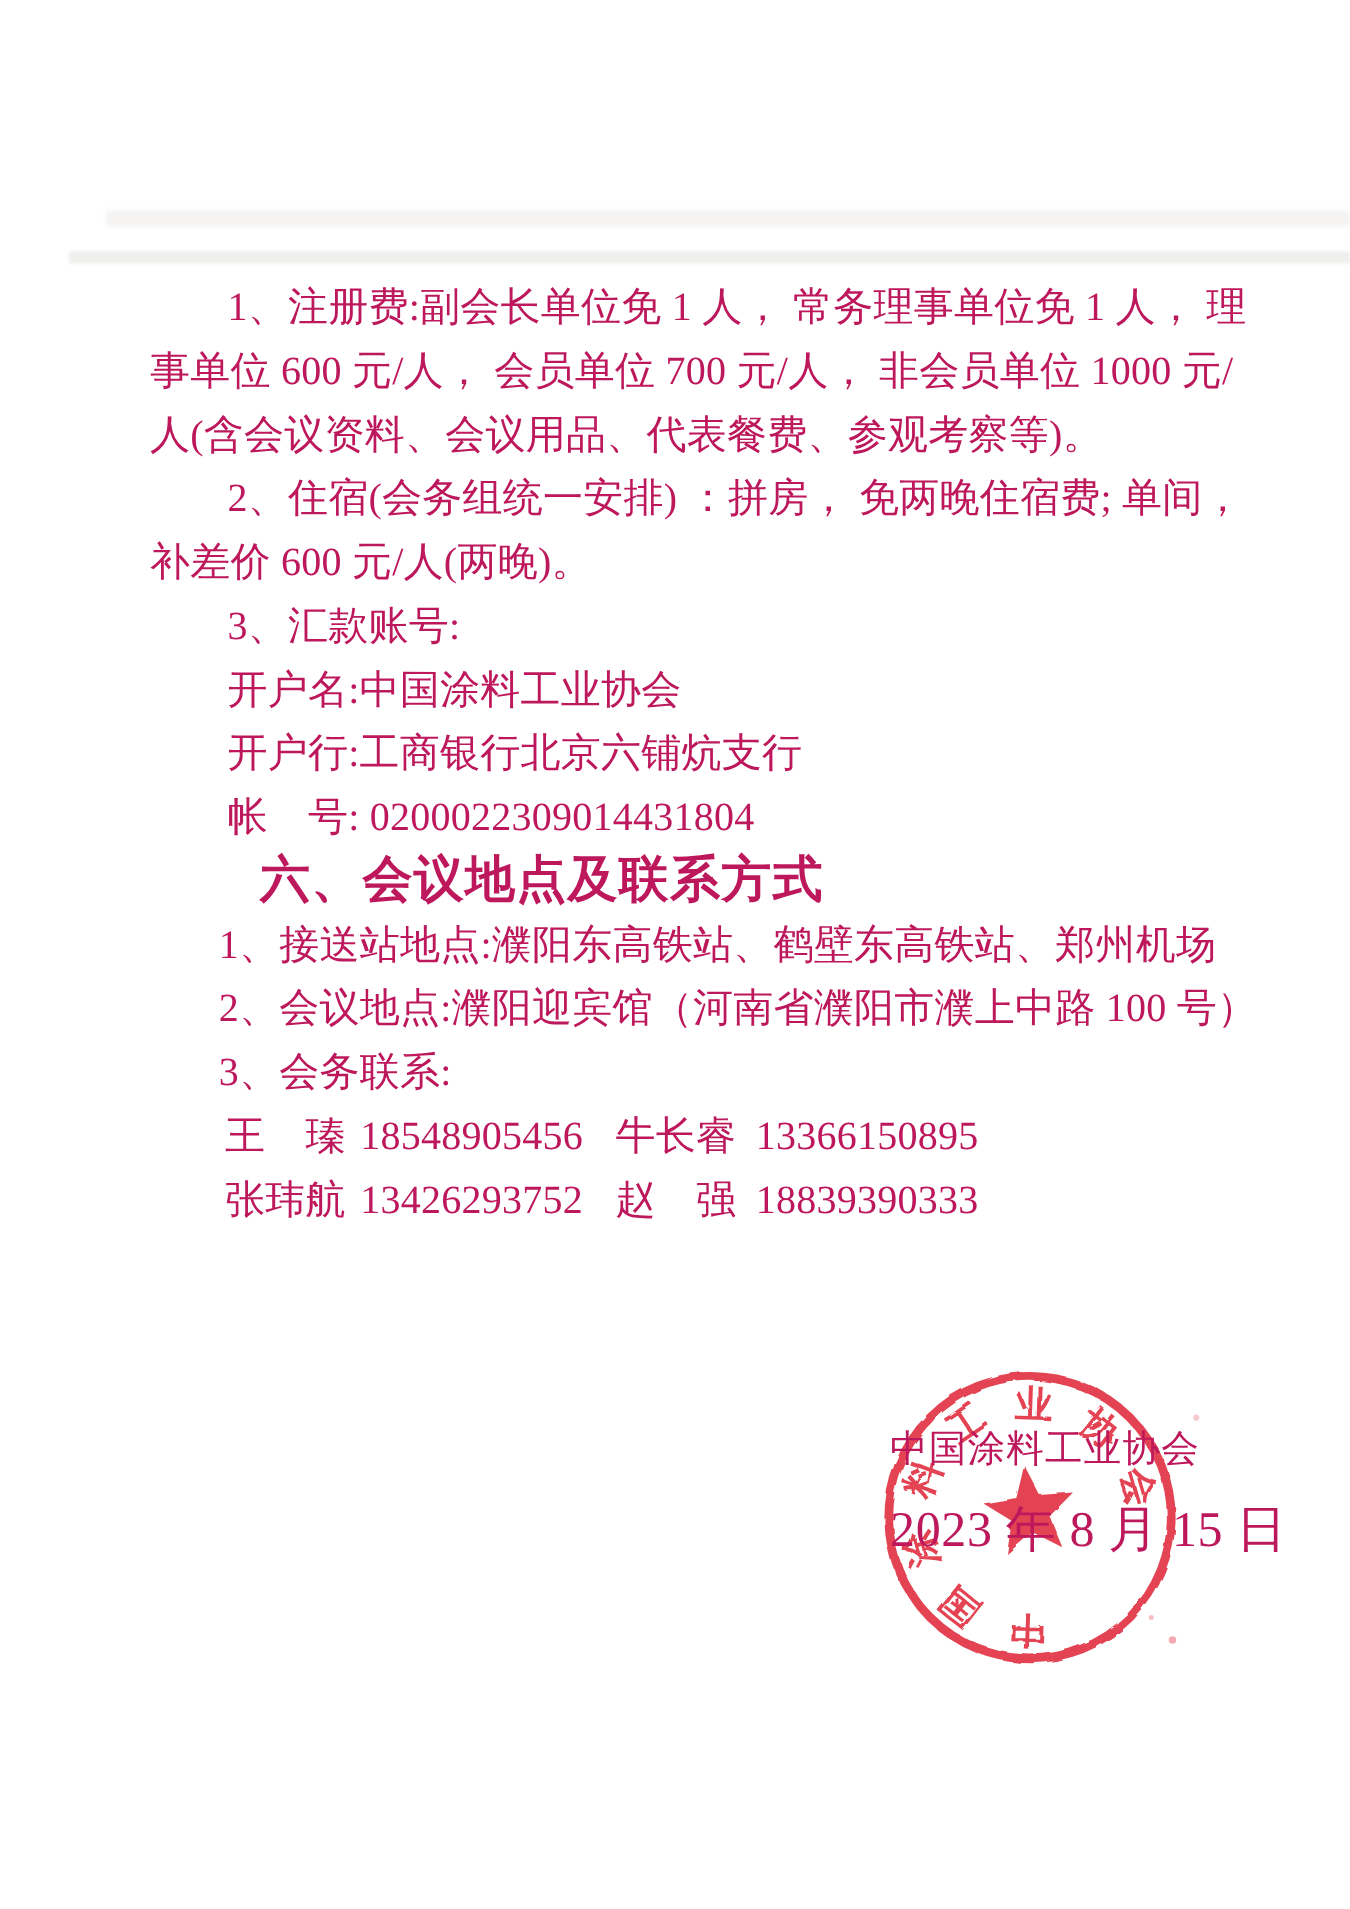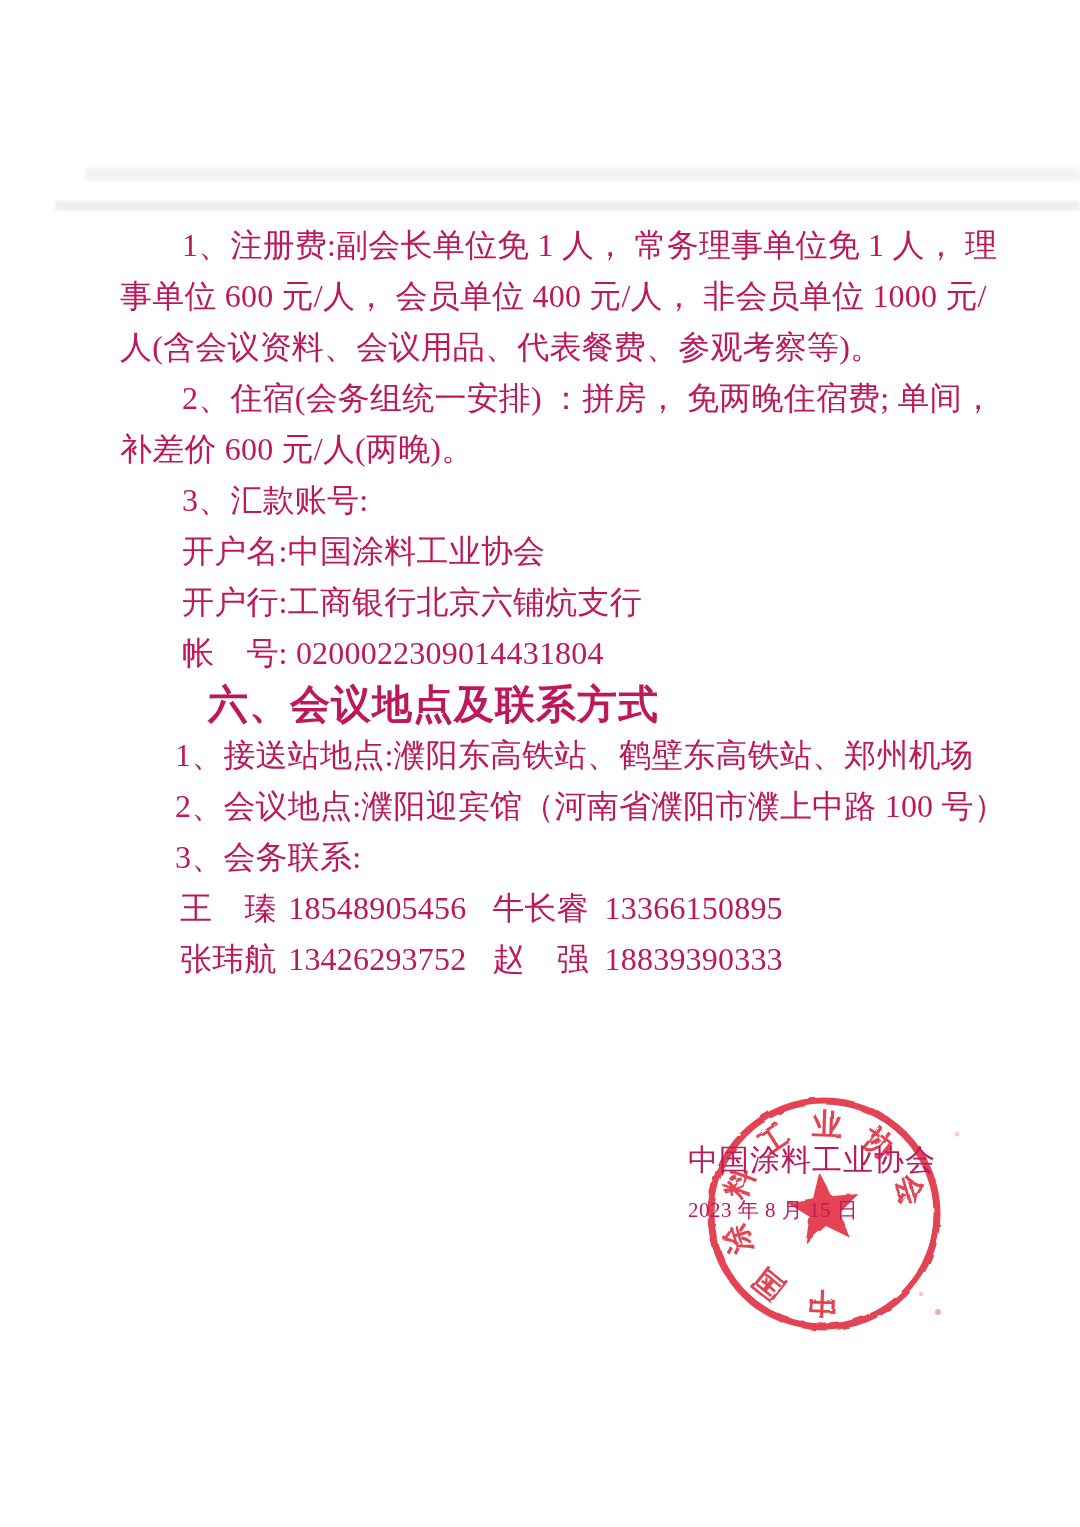--- a/index.html
+++ b/index.html
@@ -32,35 +32,35 @@
   .c-phone{display:inline-block;width:196px;}
   .c-name2{display:inline-block;width:104px;}
 
   .stamp{position:absolute;left:674px;top:1064px;z-index:1;}
   .stamp svg text{
     font-family:"Liberation Serif","DejaVu Serif",serif;
     font-weight:700;font-size:30px;
     text-anchor:middle;dominant-baseline:central;
   }
 
-  .signoff{position:absolute;left:688px;top:1142px;z-index:2;}
+  .signoff{position:absolute;left:712px;top:1142px;z-index:2;}
   .signoff .issuer{font-size:30px;letter-spacing:1px;height:54px;line-height:36px;}
-  .signoff .date{font-size:21px;letter-spacing:0.5px;}
+  .signoff .date{font-size:40px;letter-spacing:0.5px;}
 </style>
 </head>
 <body>
 
 <div class="page">
 
   <div class="band band1"></div>
   <div class="band band2"></div>
 
   <div class="content">
     <div class="line p5">1、注册费:副会长单位免 1 人， 常务理事单位免 1 人， 理</div>
-    <div class="line flush">事单位 600 元/人， 会员单位 400 元/人， 非会员单位 1000 元/</div>
+    <div class="line flush">事单位 600 元/人， 会员单位 700 元/人， 非会员单位 1000 元/</div>
     <div class="line flush">人(含会议资料、会议用品、代表餐费、参观考察等)。</div>
     <div class="line p5">2、住宿(会务组统一安排) ：拼房， 免两晚住宿费; 单间，</div>
     <div class="line flush">补差价 600 元/人(两晚)。</div>
     <div class="line p5">3、汇款账号:</div>
     <div class="line p5">开户名:中国涂料工业协会</div>
     <div class="line p5">开户行:工商银行北京六铺炕支行</div>
     <div class="line p5">帐　号: 0200022309014431804</div>
     <div class="line heading">六、会议地点及联系方式</div>
     <div class="line p6">1、接送站地点:濮阳东高铁站、鹤壁东高铁站、郑州机场</div>
     <div class="line p6">2、会议地点:濮阳迎宾馆（河南省濮阳市濮上中路 100 号）</div>

